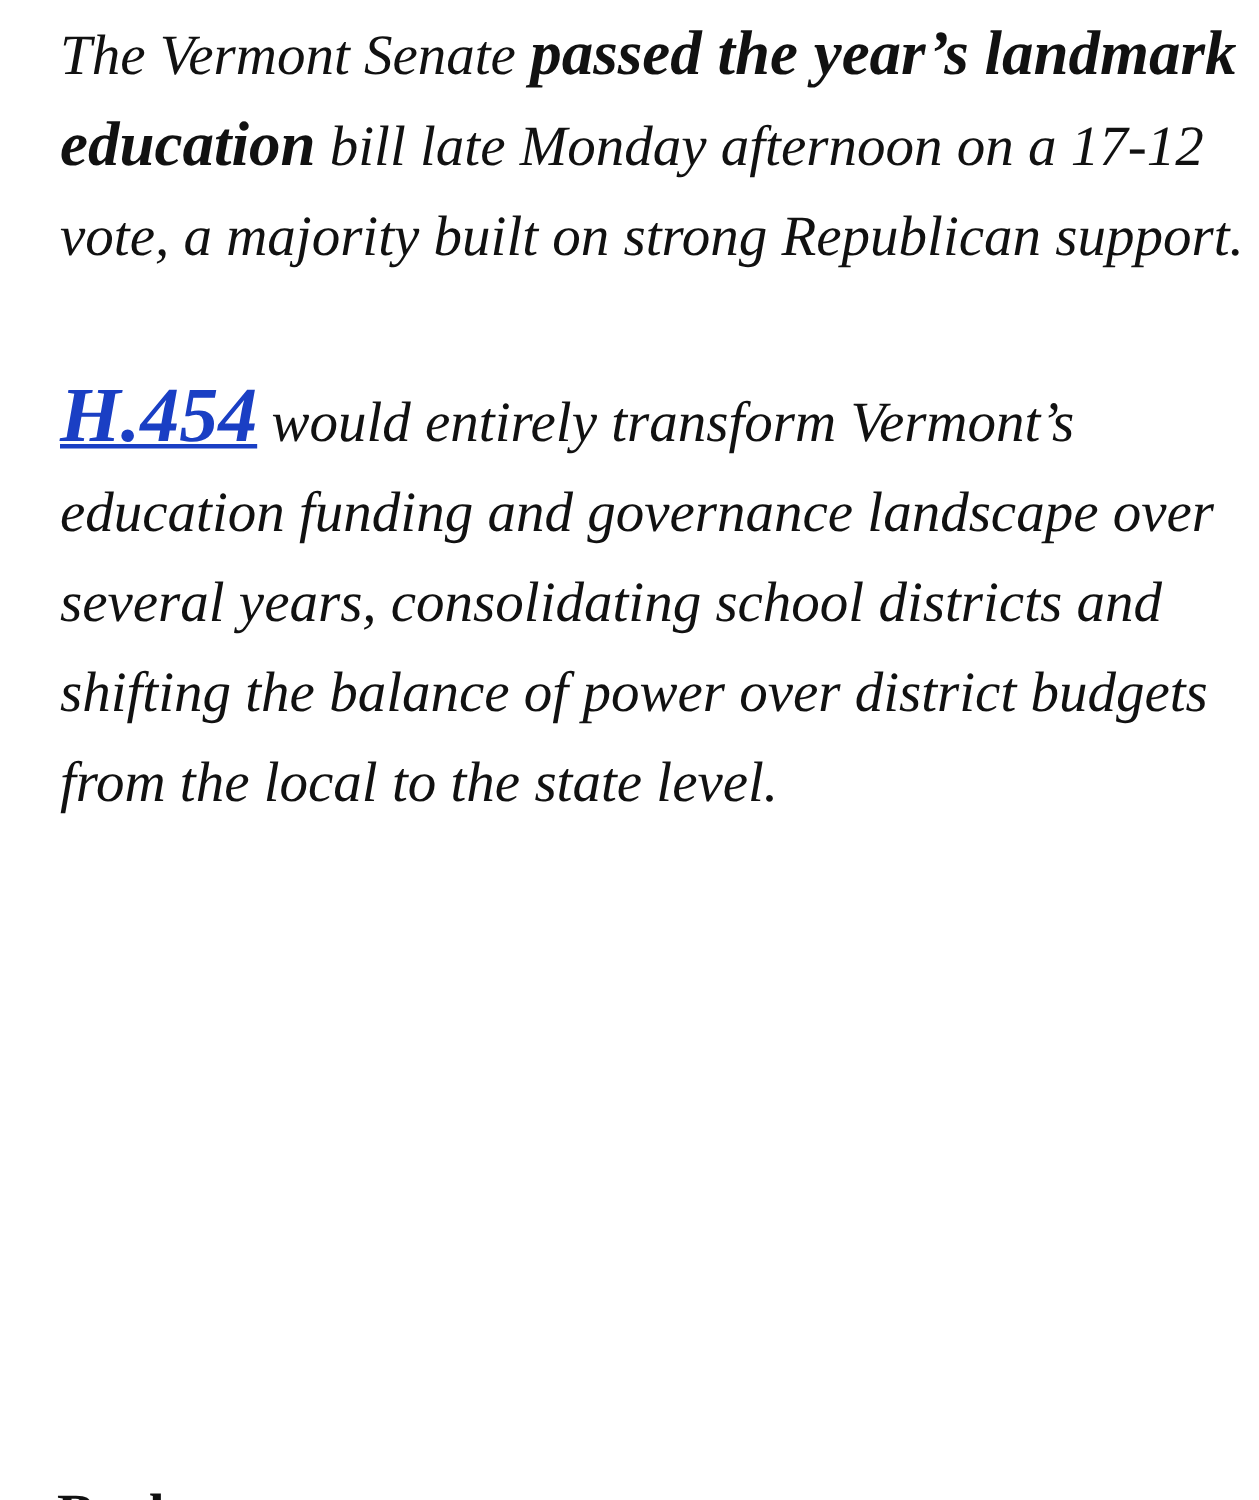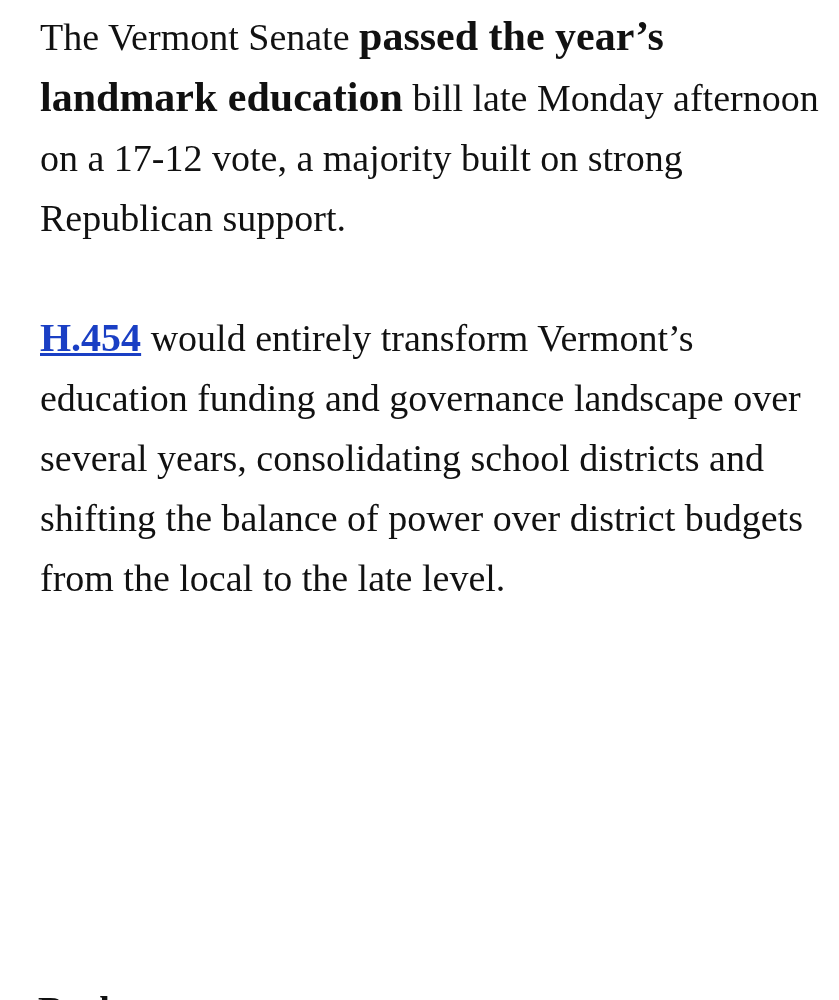--- a/index.html
+++ b/index.html
@@ -1,26 +1,26 @@
 <!DOCTYPE html>
 <html><head>
 <meta charset="utf-8">
 <style>
   html,body{margin:0;padding:0;background:#ffffff;}
   body{width:839px;height:1000px;overflow:hidden;position:relative;}
   .article{position:absolute;left:40px;top:6px;width:790px;
-    font-family:"Liberation Serif","DejaVu Serif",serif;font-size:38px;line-height:60px;color:#111;}
+    font-family:"Liberation Serif","DejaVu Serif",serif;font-size:38px;line-height:60px;color:#111;font-style:italic;}
   p{margin:0 0 60px 0;}
   b{font-weight:bold;font-size:42px;}
-  a{color:#1a3fc4;font-weight:bold;text-decoration:underline;text-decoration-thickness:3px;font-size:40px;}
+  a{color:#1a3fc4;font-weight:bold;text-decoration:underline;text-decoration-thickness:3px;font-size:52px;}
   .cut{position:absolute;left:38px;top:988px;width:790px;height:12px;overflow:hidden;}
   .cut span{display:block;font-family:"Liberation Serif",serif;font-size:38px;font-weight:bold;color:#111;line-height:60px;margin-top:-8px;}
 </style>
 </head>
 <body>
 
 <div class="article">
   <p><span>The Vermont Senate </span><b>passed the year’s landmark education</b><span> bill late Monday afternoon on a 17-12 vote, a majority built on strong Republican support.</span></p>
-  <p><a href="#">H.454</a><span> would entirely transform Vermont’s education funding and governance landscape over several years, consolidating school districts and shifting the balance of power over district budgets from the local to the late level.</span></p>
+  <p><a href="#">H.454</a><span> would entirely transform Vermont’s education funding and governance landscape over several years, consolidating school districts and shifting the balance of power over district budgets from the local to the state level.</span></p>
 </div>
 <div class="cut">
     <span>Backers ...</span>
   </div>
 
 </body></html>

